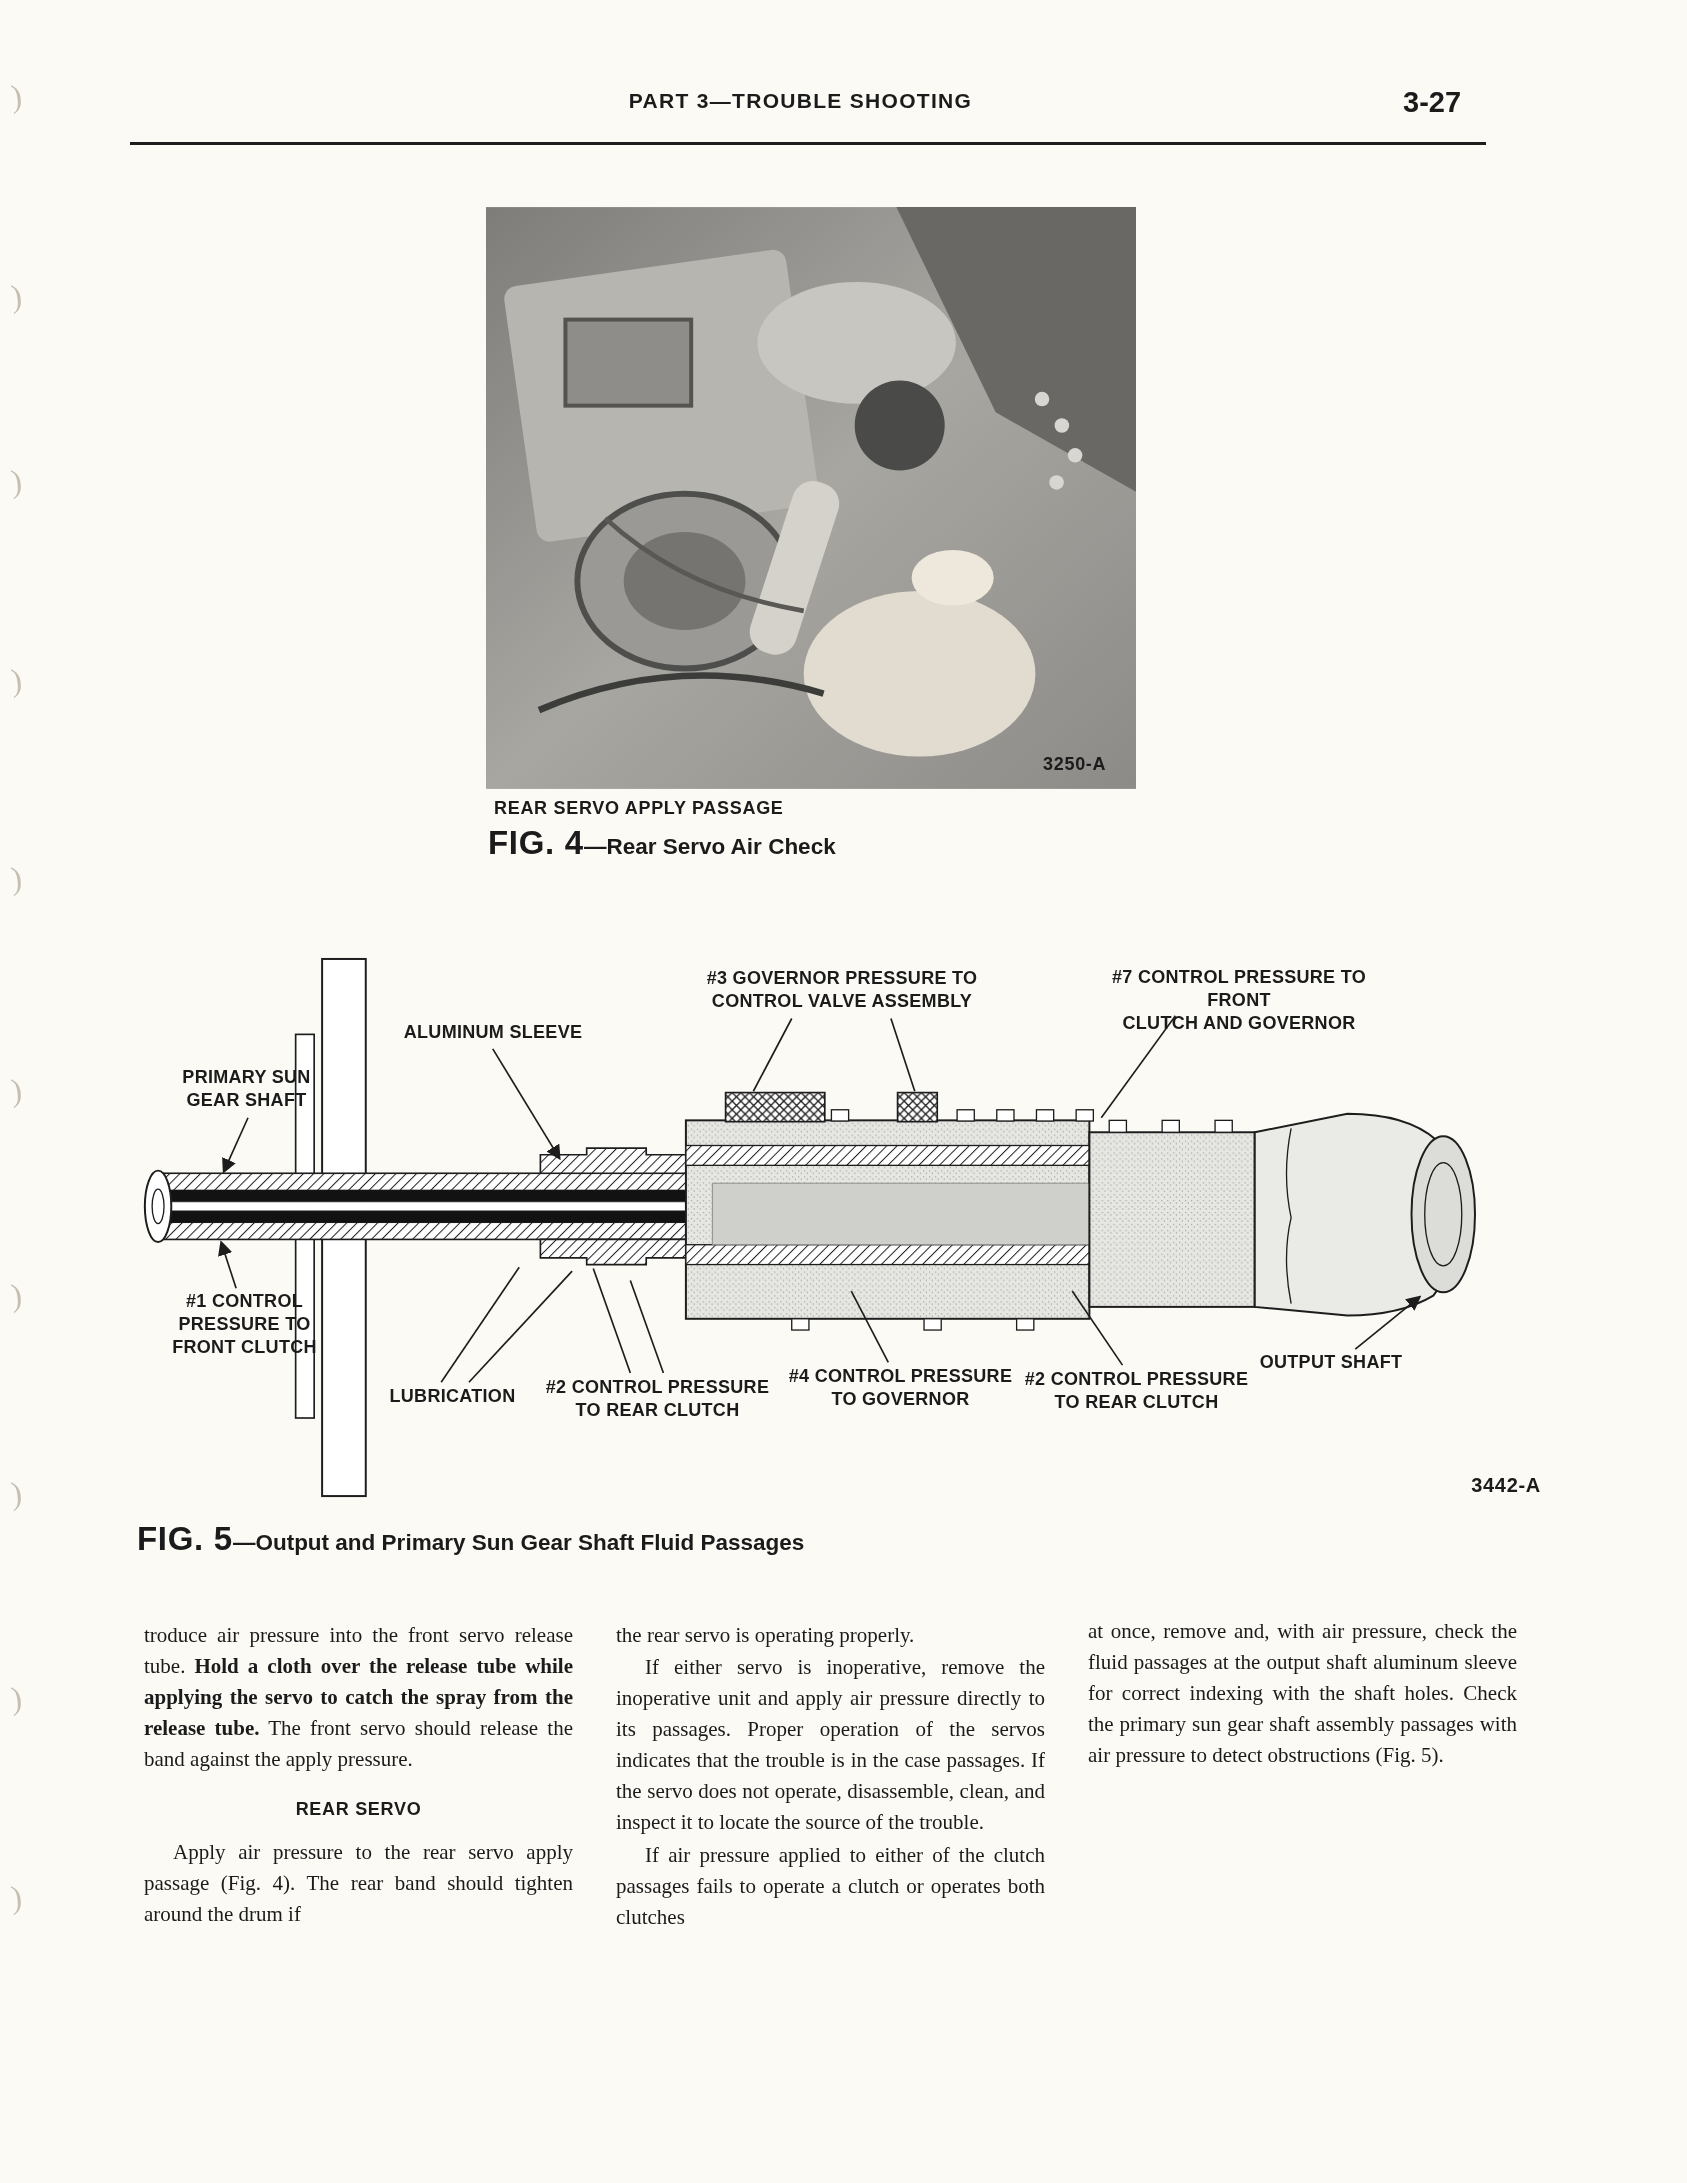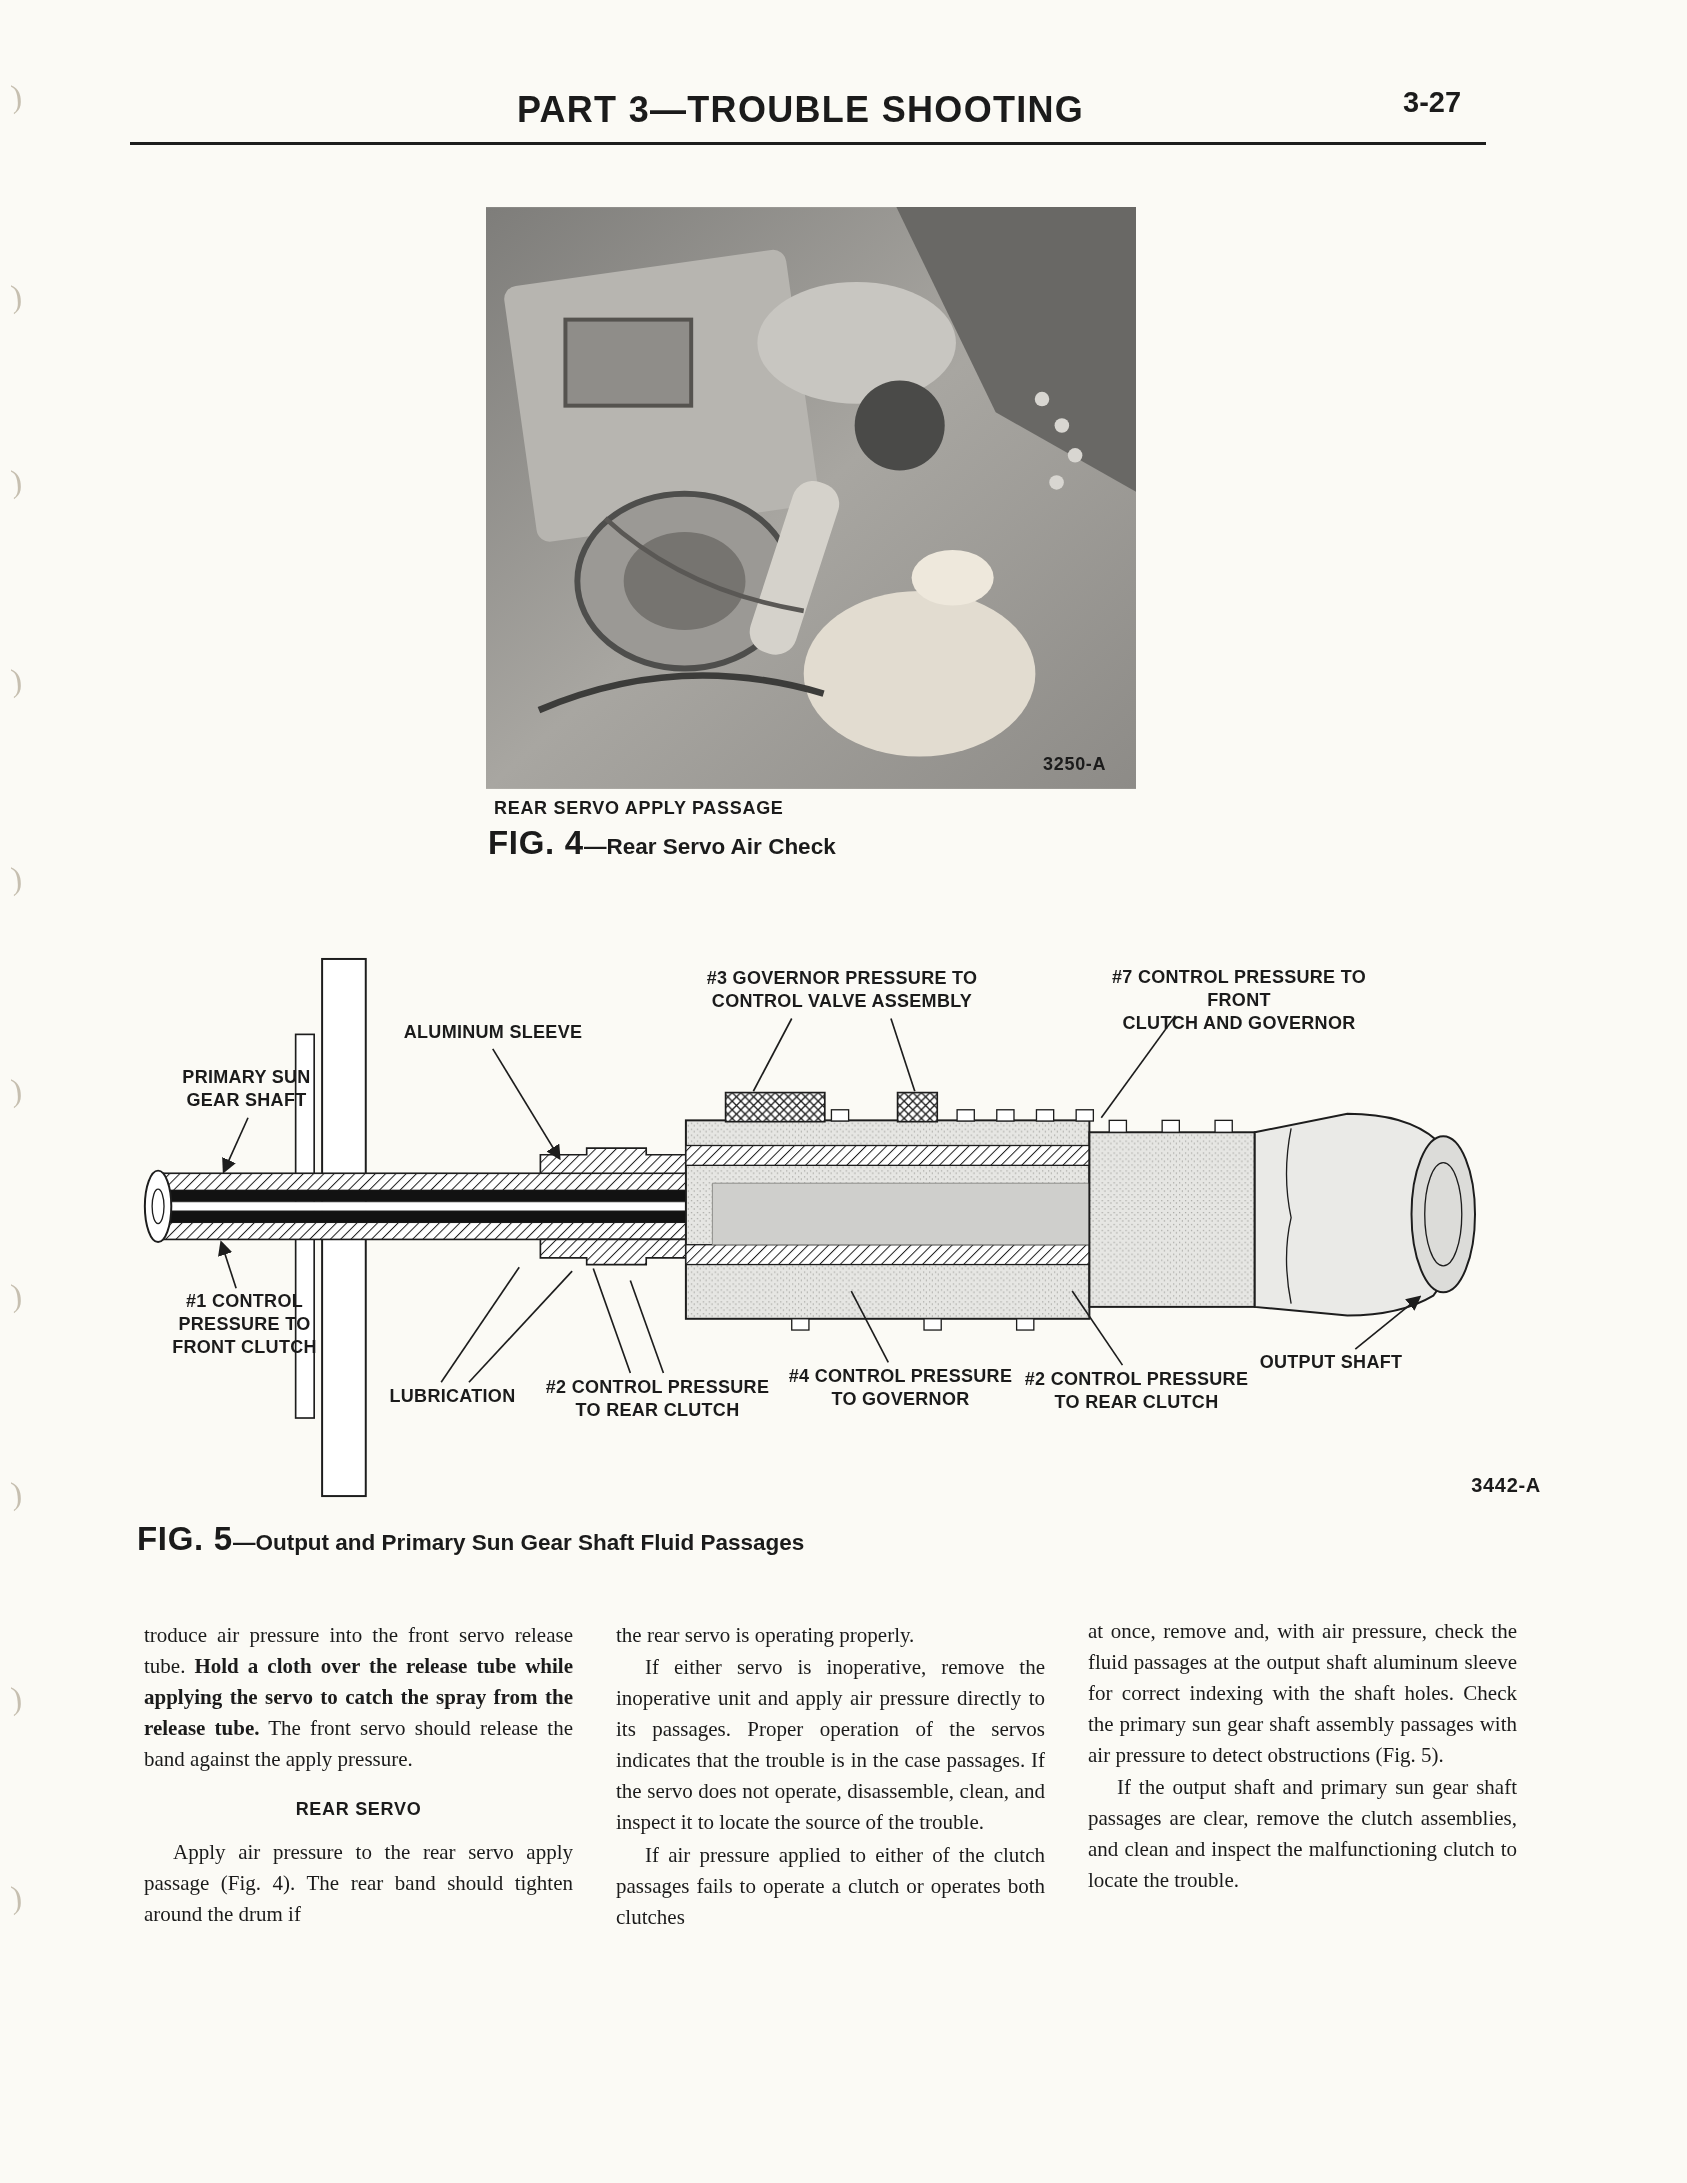--- a/index.html
+++ b/index.html
@@ -11,21 +11,21 @@
     font-family: "Liberation Serif", serif;
     color: #1b1b1b;
     overflow: hidden;
   }
   .abs { position: absolute; }
 
   
   .header-title {
     top: 89px; left: 0; width: 1601px; text-align: center;
     font-family: "Liberation Sans", sans-serif; font-weight: bold;
-    font-size: 36px; letter-spacing: 1.3px;
+    font-size: 21px; letter-spacing: 1.3px;
   }
   .page-number {
     top: 86px; left: 1403px;
     font-family: "Liberation Sans", sans-serif; font-weight: bold; font-size: 29px;
   }
   .header-rule { top: 142px; left: 130px; width: 1356px; height: 2.6px; background: #1d1d1d; }
 
   
   .photo-frame { left: 486px; top: 207px; width: 650px; height: 582px; }
   .photo-frame svg { display: block; width: 100%; height: 100%; }
@@ -242,15 +242,14 @@
 </div>
 
 <div class="col col2">
   <p>the rear servo is operating properly.</p>
   <p class="indent">If either servo is inoperative, remove the inoperative unit and apply air pressure directly to its passages. Proper operation of the servos indicates that the trouble is in the case passages. If the servo does not operate, disassemble, clean, and inspect it to locate the source of the trouble.</p>
   <p class="indent">If air pressure applied to either of the clutch passages fails to operate a clutch or operates both clutches</p>
 </div>
 
 <div class="col col3">
   <p>at once, remove and, with air pressure, check the fluid passages at the output shaft aluminum sleeve for correct indexing with the shaft holes. Check the primary sun gear shaft assembly passages with air pressure to detect obstructions (Fig. 5).</p>
-  <p class="indent">If the output shaft and primary sun gear shaft passages are clear, remove the clutch assemblies, and clean and inspect the malfunctioning clutch to locate the trouble.</p>
 </div>
 
 
 </body></html>

